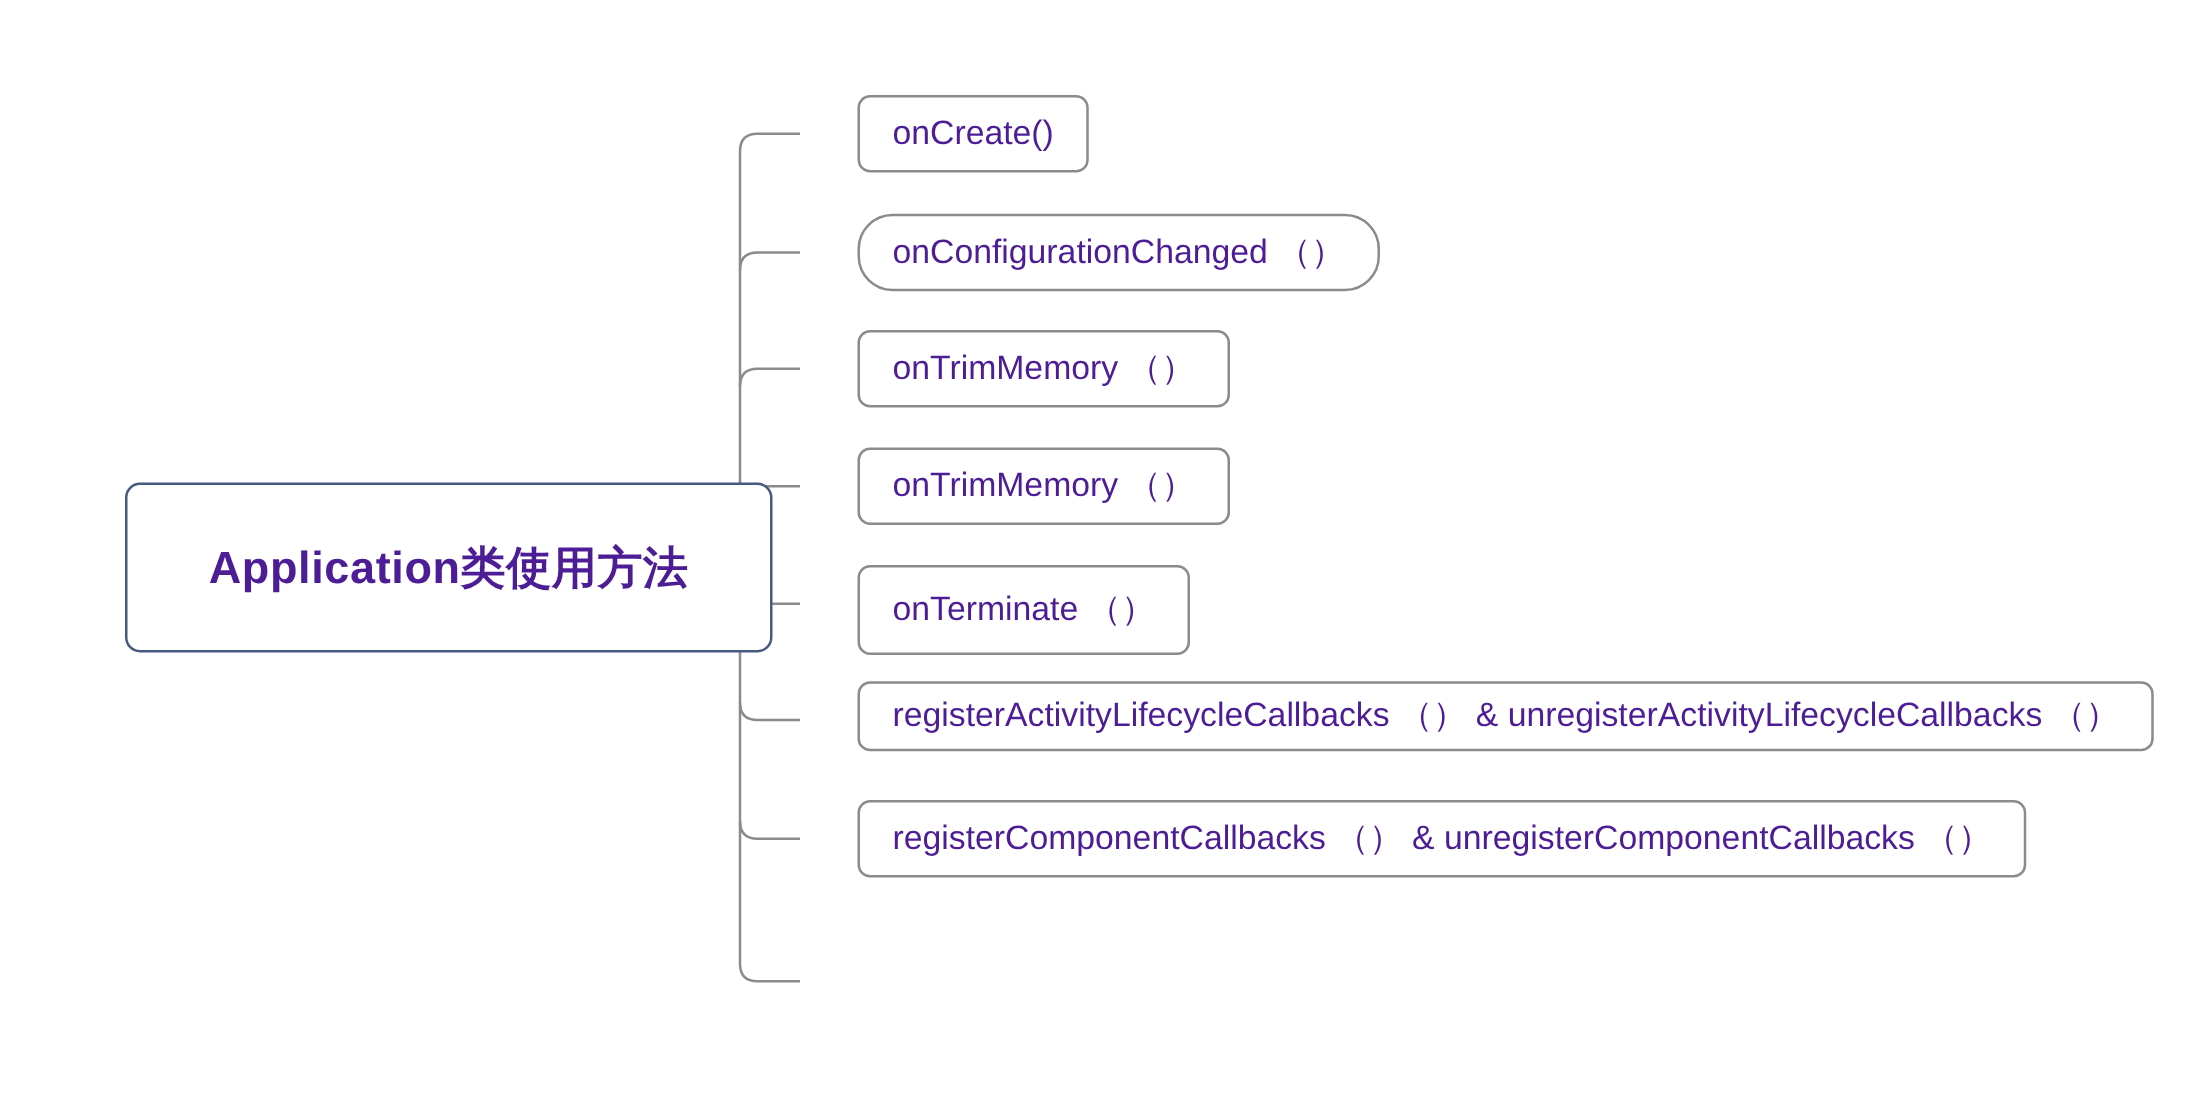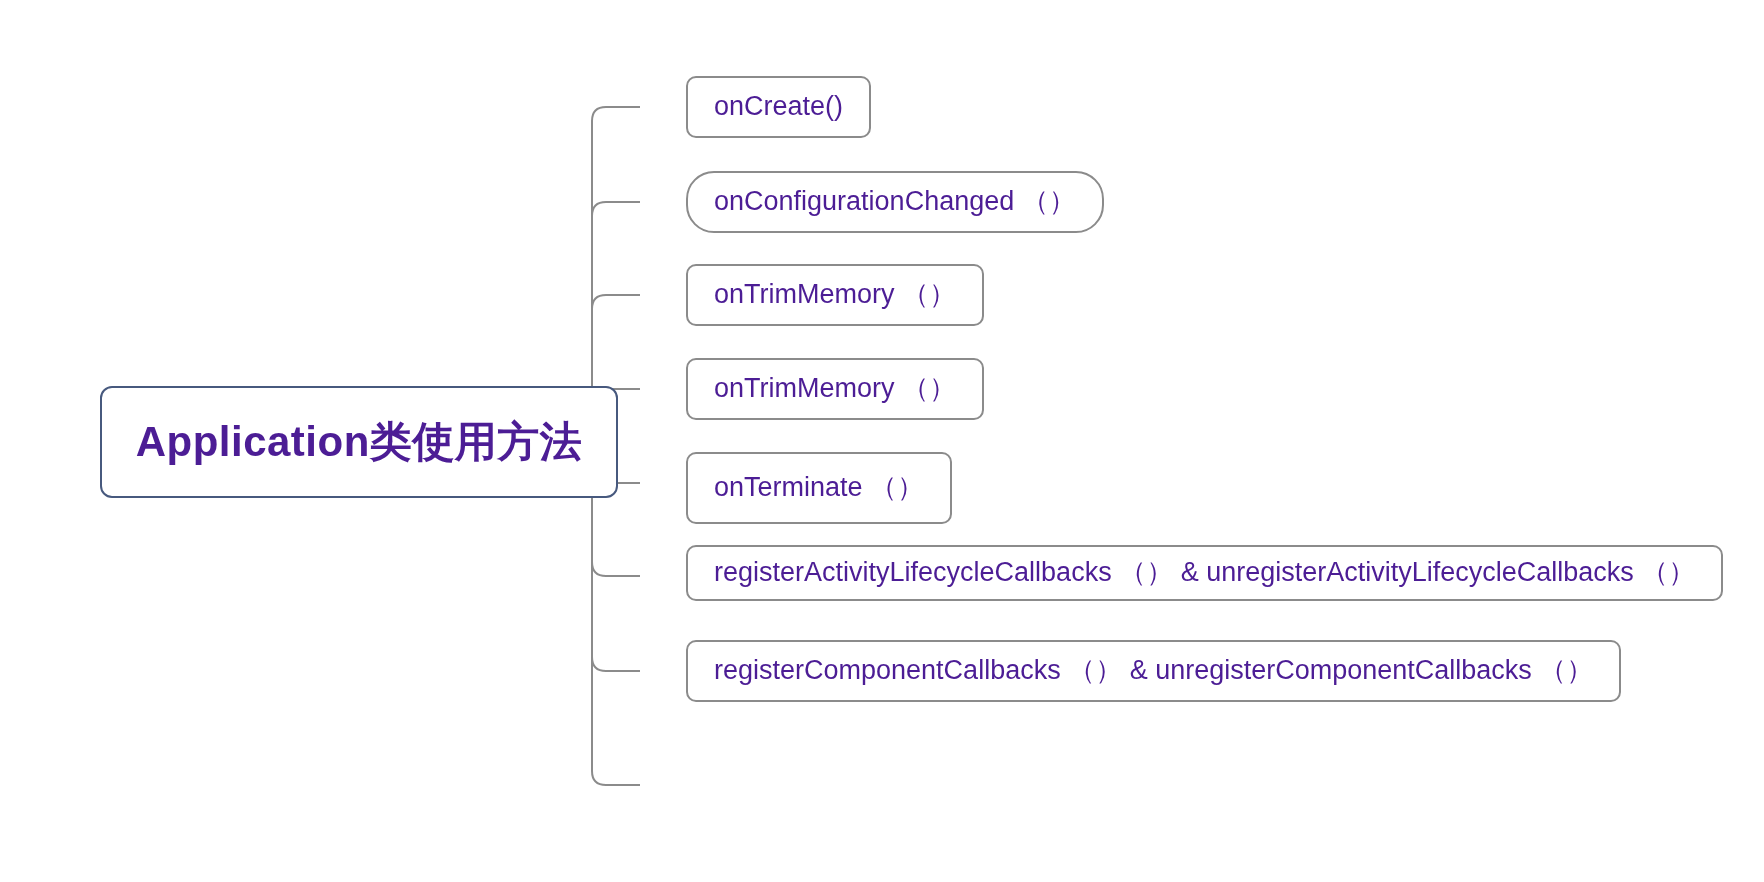--- a/index.html
+++ b/index.html
@@ -40,26 +40,26 @@
     font-size: 27px;
     line-height: 1.45;
     color: #4c1d95;
     white-space: pre-line;
     margin-left: 46px;
   }
   .node.root {
     left: 54px;
     top: 386px;
     width: 518px;
-    height: 112px;
+    height: 136px;
     justify-content: center;
     text-align: center;
     border: 2px solid #47597e;
     border-radius: 12px;
-    font-size: 42px;
+    font-size: 36px;
     font-weight: bold;
     letter-spacing: 0.5px;
     padding: 0 10px;
   }
   
   .n0 { left: 640px; top: 76px;  height: 62px; min-width: 176px; }
   .n1 { left: 640px; top: 171px; height: 62px; min-width: 405px; border-radius: 28px; }
   .n2 { left: 640px; top: 264px; height: 62px; min-width: 285px; }
   .n3 { left: 640px; top: 358px; height: 62px; min-width: 290px; }
   .n4 { left: 640px; top: 452px; height: 72px; min-width: 255px; }

